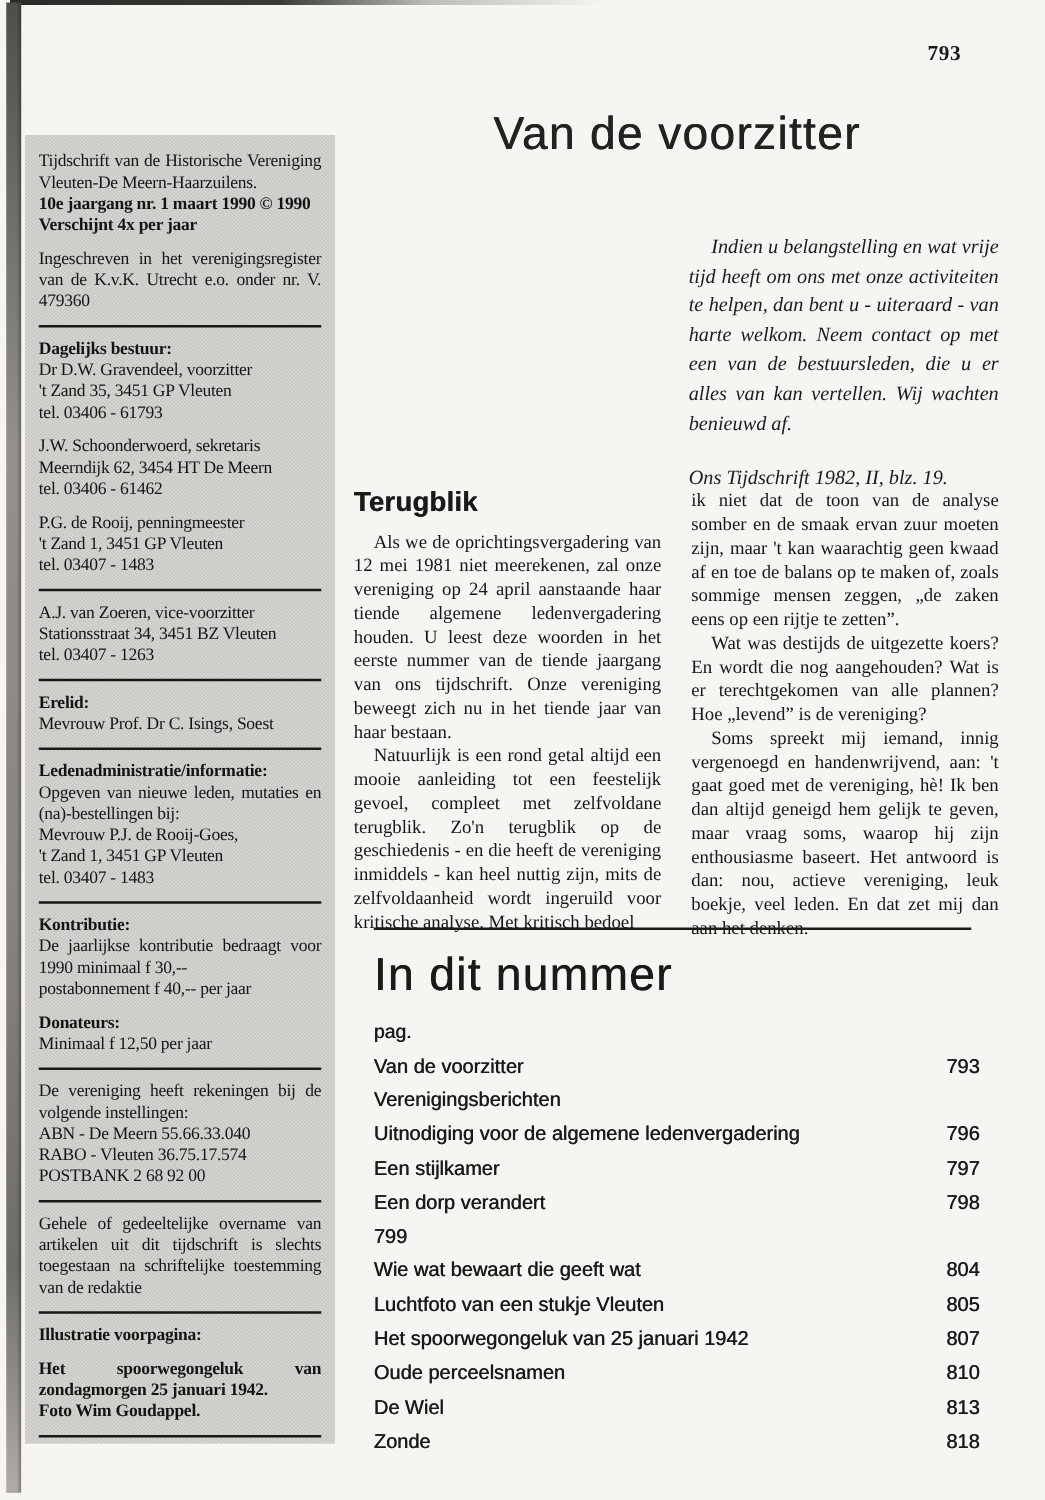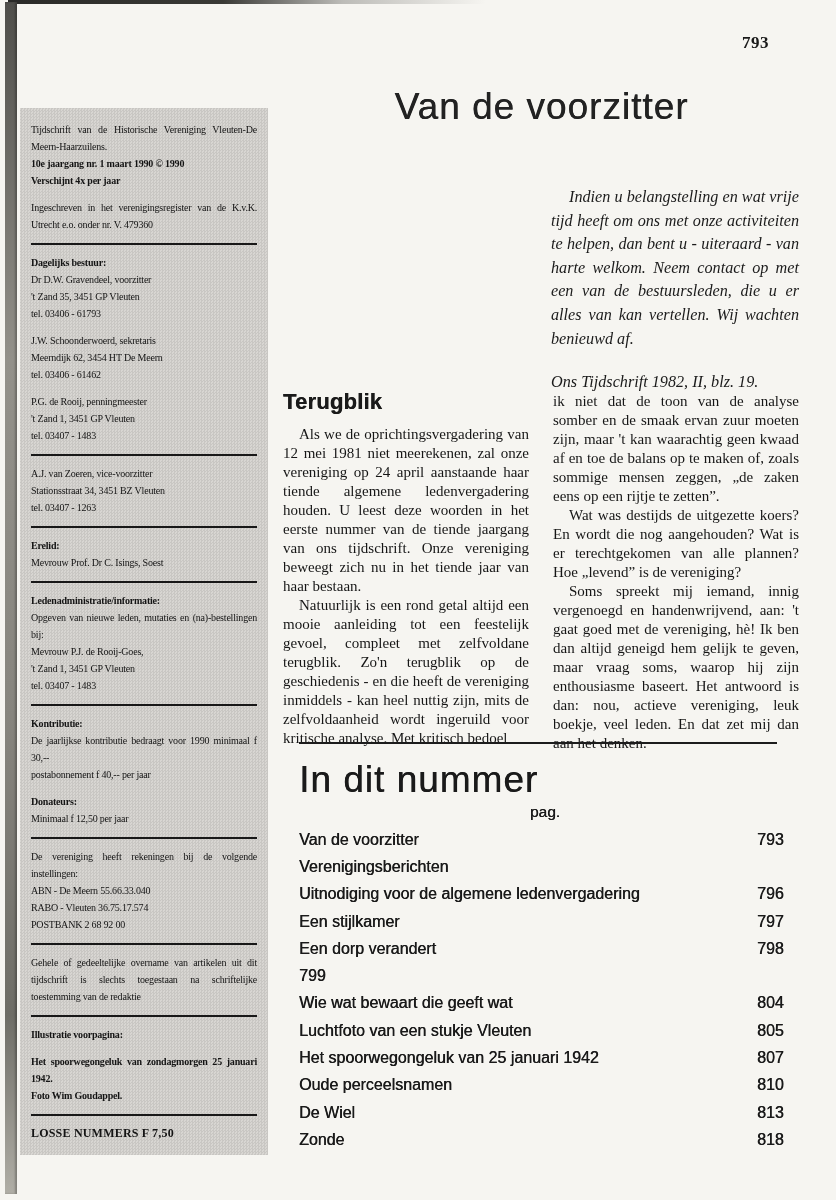--- a/index.html
+++ b/index.html
@@ -20,21 +20,21 @@
 
   .page-number { position:absolute; top:33px; left:742px; width:36px;
     font:700 17px/1.2 "Liberation Serif", serif; letter-spacing:.5px; text-align:left; }
 
   
   .sidebar { position:absolute; left:20px; top:108px; width:248px; height:1047px;
     box-sizing:border-box; padding:13px 11px; overflow:hidden;
     background-color:#d8d6d2;
     background-image:repeating-conic-gradient(rgba(95,95,92,.13) 0% 25%, rgba(255,255,255,0) 0% 50%);
     background-size:3px 3px; }
-  .sb-line { margin:0; font-size:10px; line-height:17px; letter-spacing:-.2px;
+  .sb-line { margin:0; font-size:14px; line-height:17px; letter-spacing:-.2px;
     text-align:justify; color:#141414; }
   .sb-line.bold { font-weight:700; }
   .sb-line.gap { margin-top:10px; }
   .sb-line.big { font-size:12px; letter-spacing:.2px; }
   .sb-rule { border:0; border-top:2px solid #181818; margin:10px 0 9px; }
 
   
   .title { position:absolute; left:283px; top:86px; width:517px; margin:0;
     text-align:center; font-family:"Liberation Sans", sans-serif; font-weight:400;
     font-size:37px; line-height:1.15; letter-spacing:1px; color:#222;
@@ -55,21 +55,21 @@
     text-shadow:.3px 0 0 currentColor; }
   .body-p { margin:0; text-indent:16px; }
   .col-right .body-p:first-child { text-indent:0; }
 
   
   .toc { position:absolute; left:299px; top:742px; width:492px;
     font-family:"Liberation Sans", sans-serif; color:#1a1a1a; }
   .toc-rule { border:0; border-top:2.5px solid #1c1c1c; margin:0; width:478px; }
   .toc-title { margin:16px 0 0; font-weight:400; font-size:37px; line-height:1.1;
     letter-spacing:1px; text-shadow:.4px 0 0 currentColor; }
-  .toc-pag { text-align:center; font-size:15.5px; margin-top:2px;
+  .toc-pag { text-align:left; font-size:15.5px; margin-top:16px;
     text-shadow:.3px 0 0 currentColor; }
   .toc-rows { margin-top:10px; }
   .toc-row { display:flex; justify-content:space-between; align-items:baseline;
     height:27.3px; font-size:16px; text-shadow:.4px 0 0 currentColor; }
   .toc-label { padding-right:12px; }
   .toc-page { min-width:34px; text-align:left; }
 </style>
 </head>
 <body>
 

